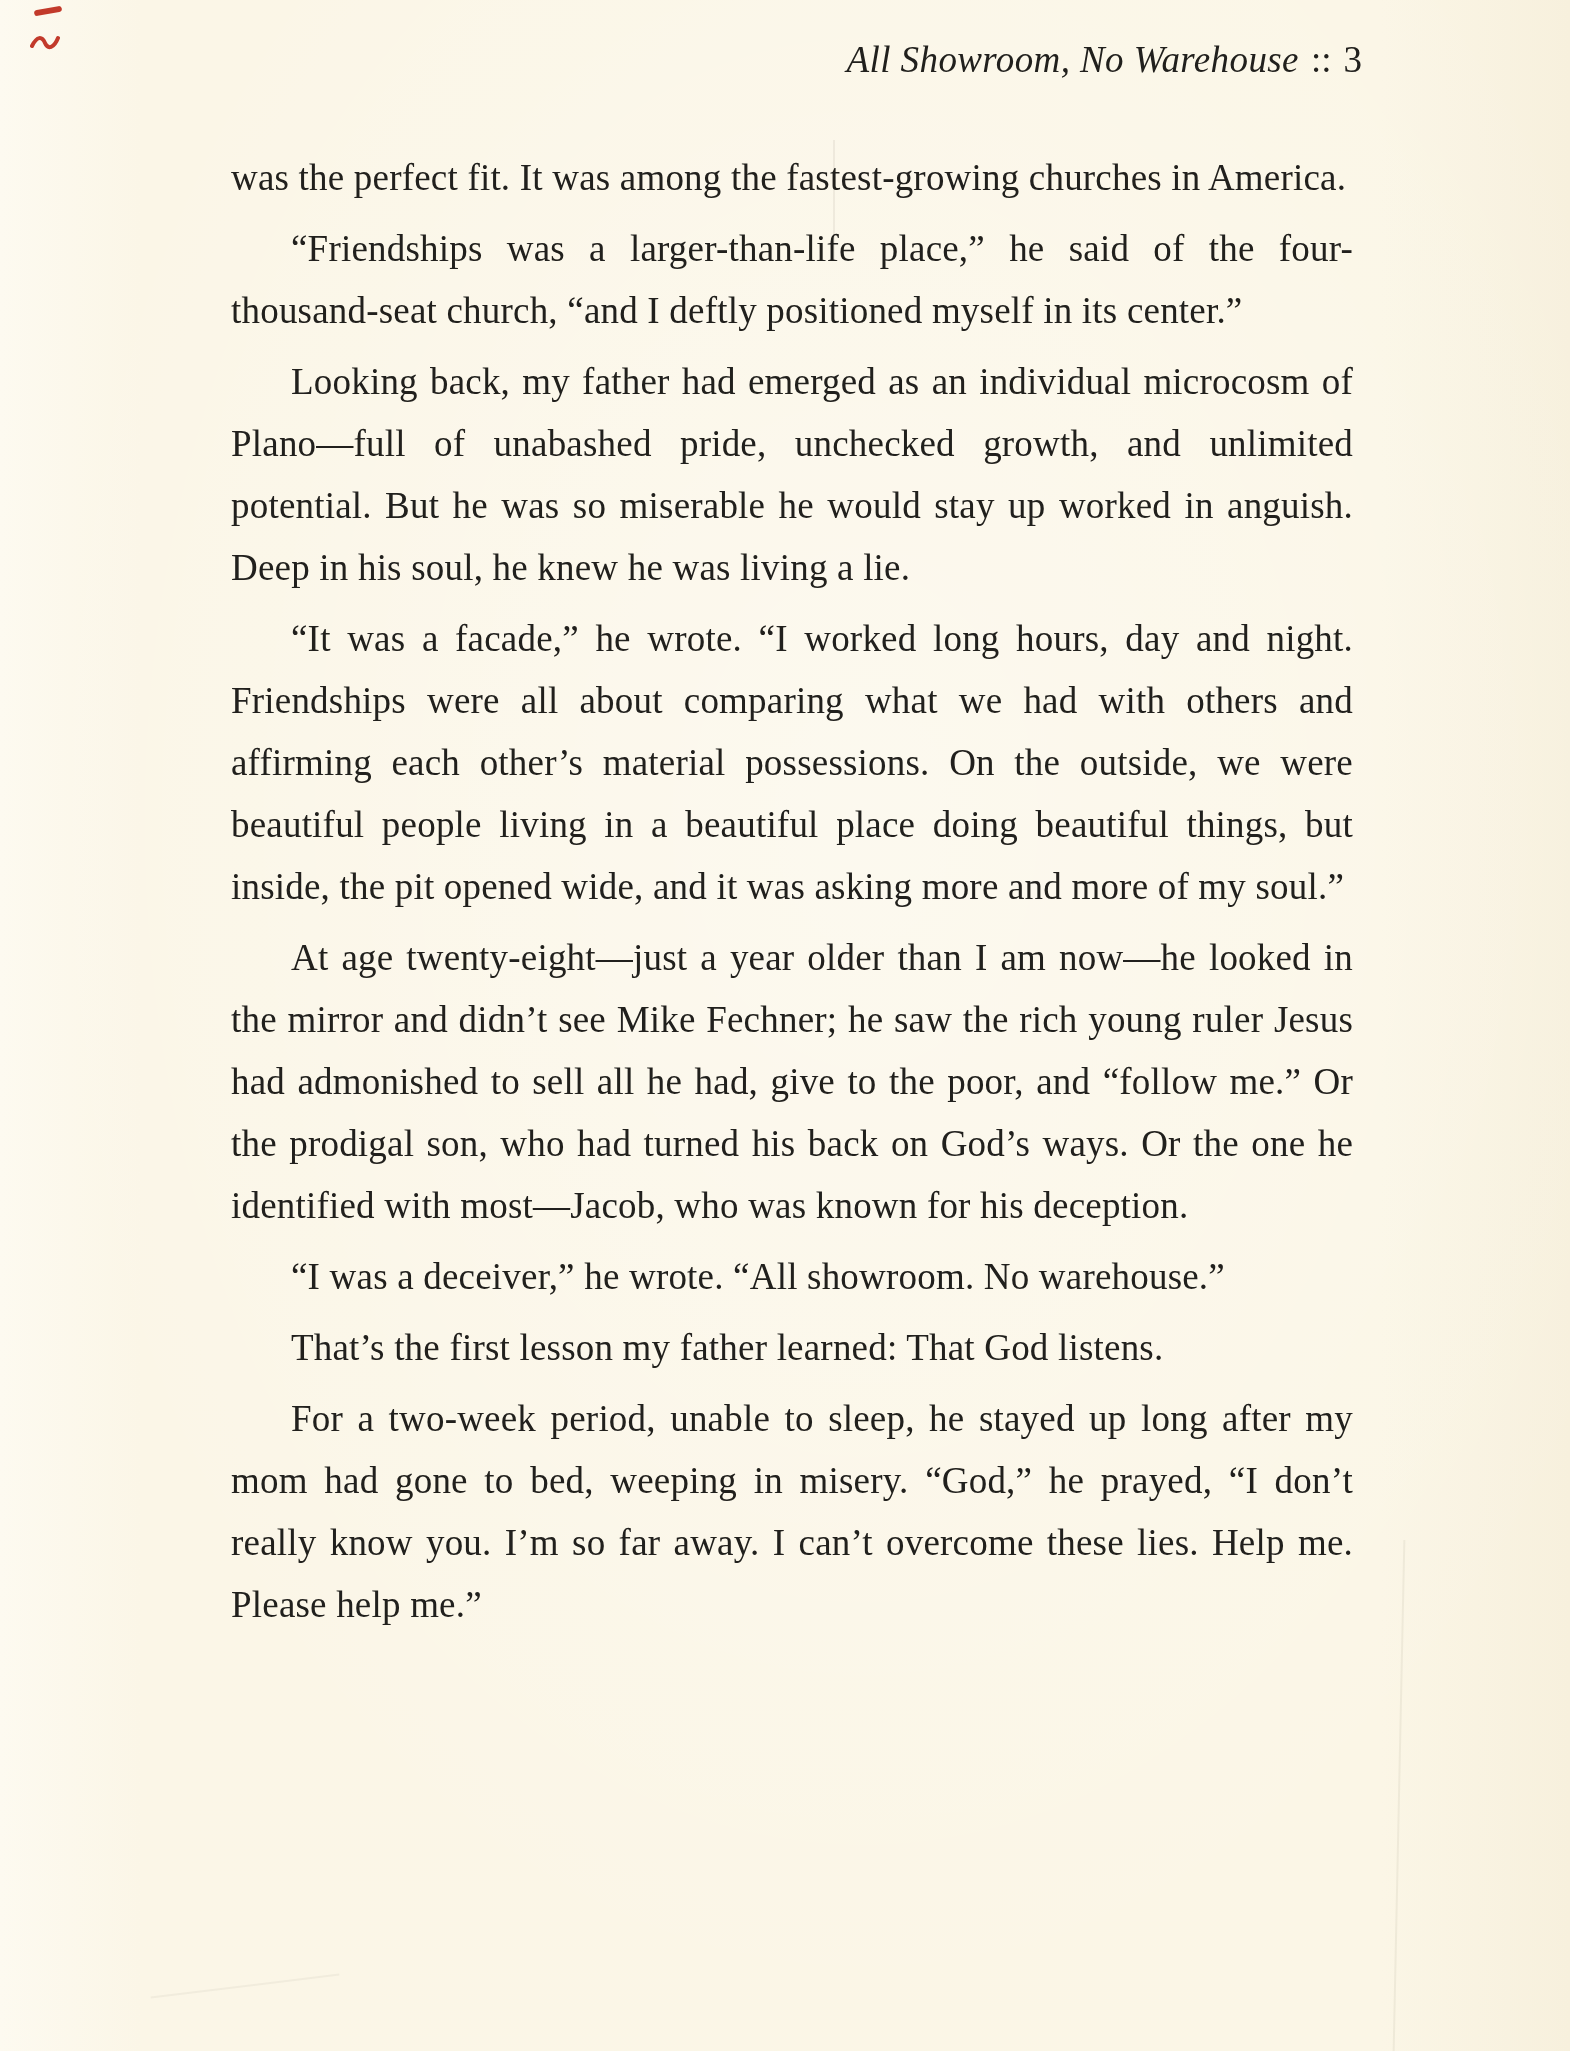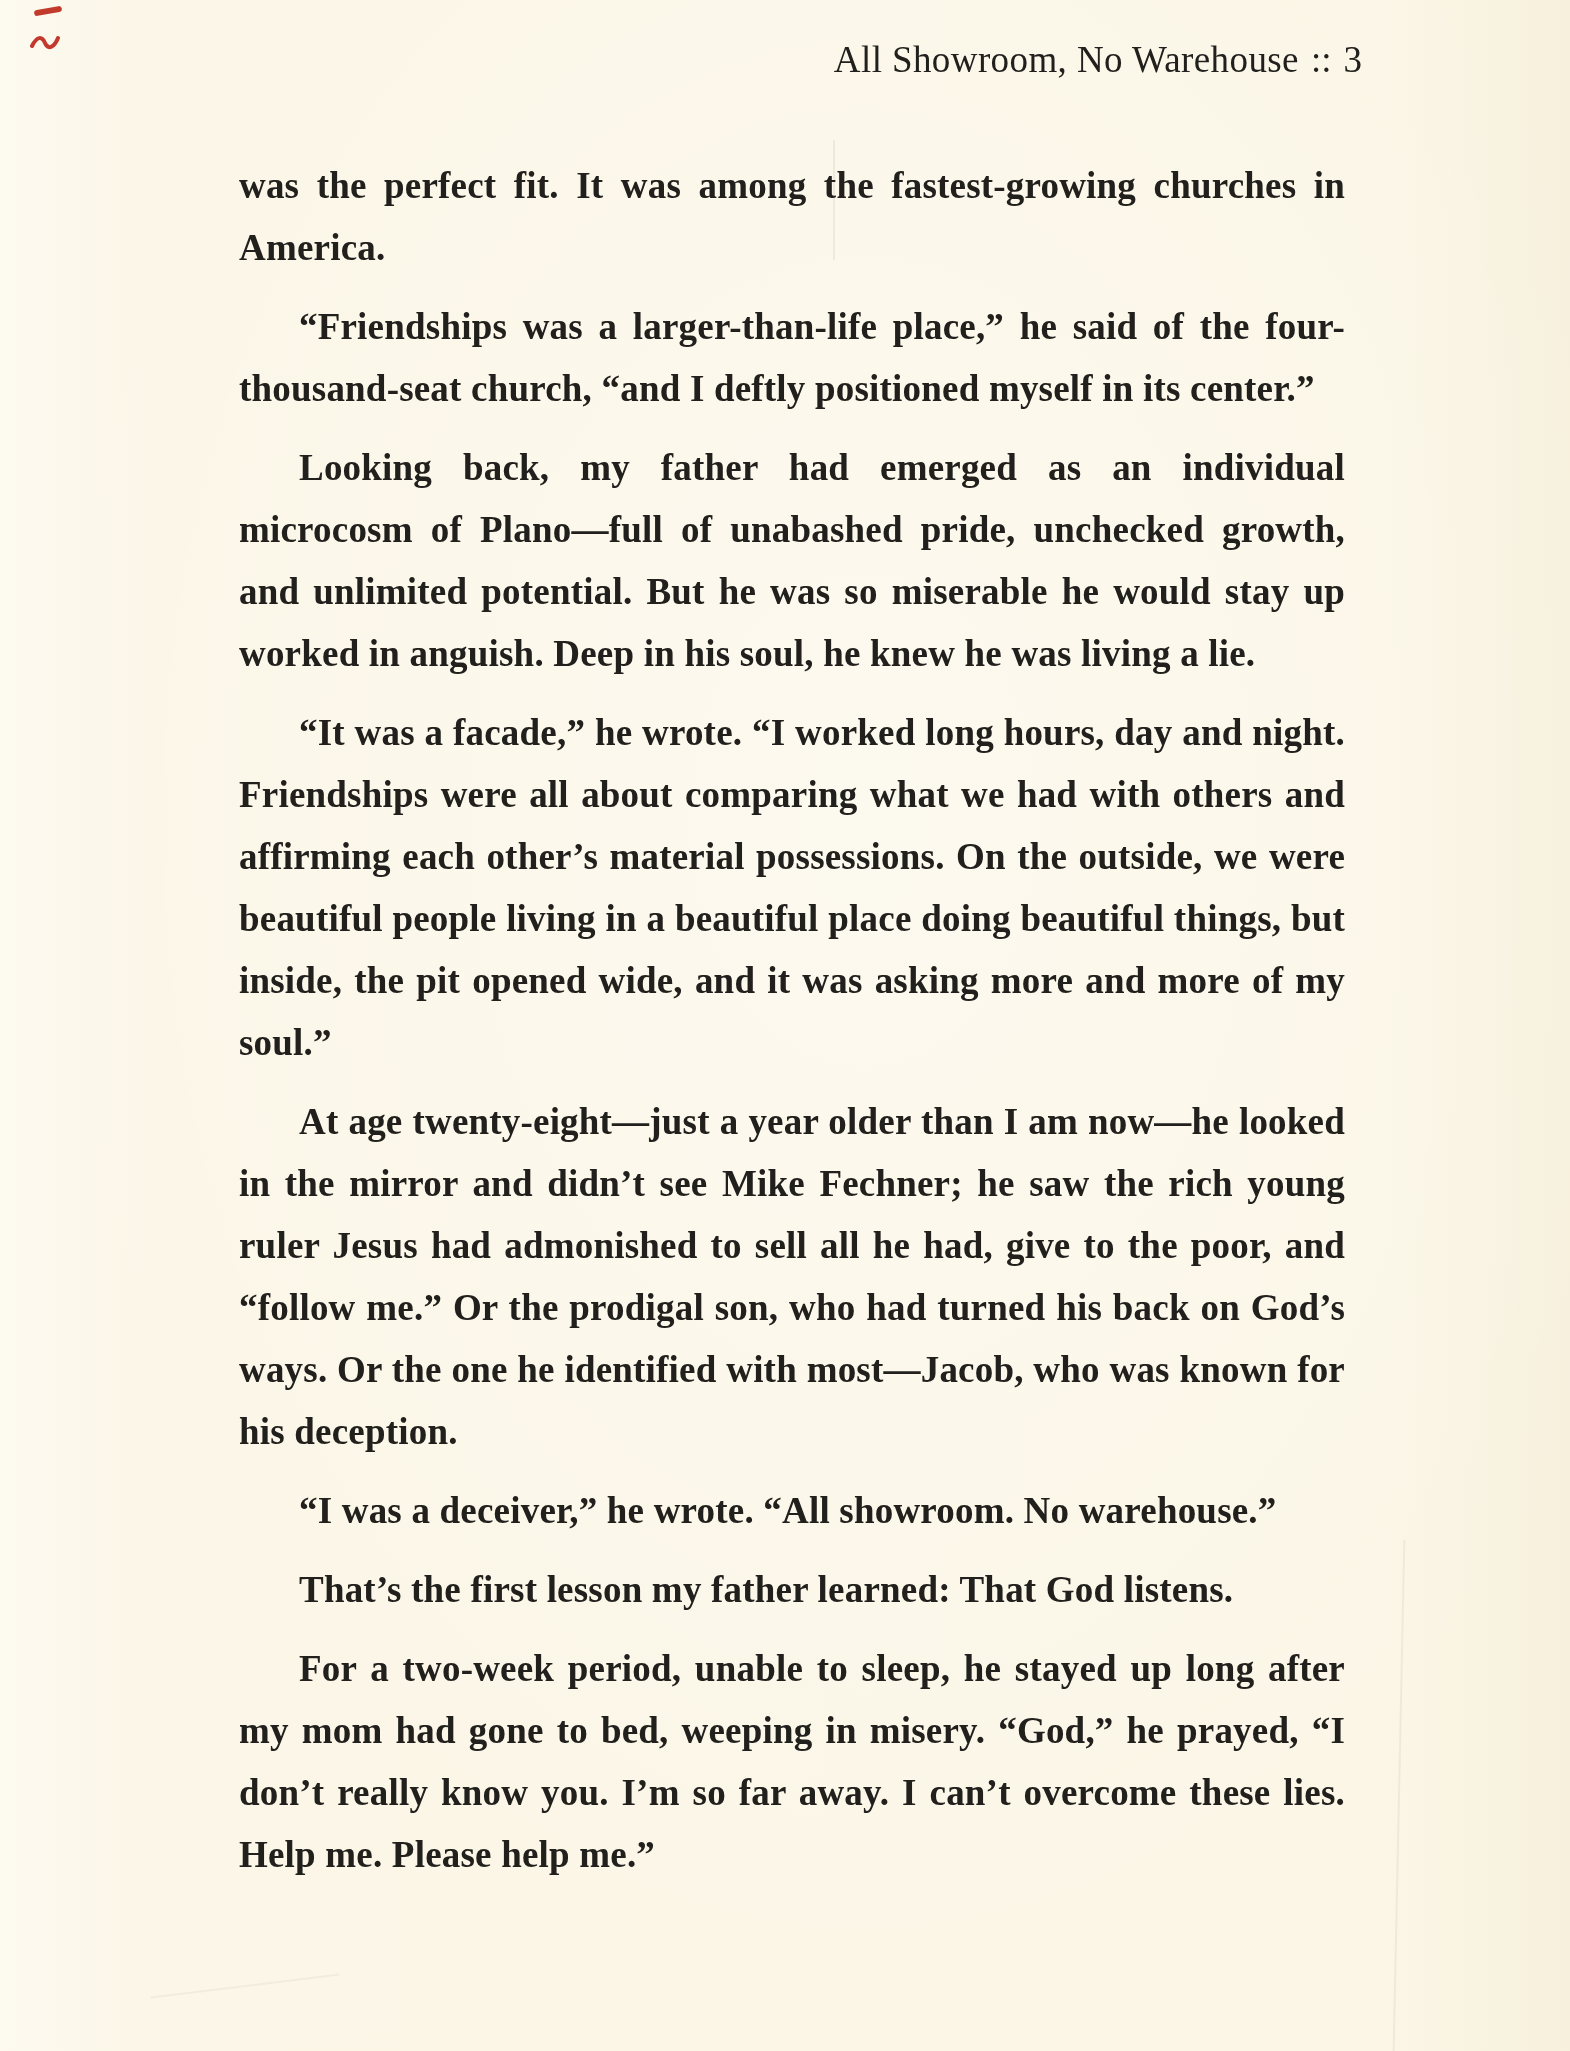--- a/index.html
+++ b/index.html
@@ -77,40 +77,40 @@
     top: 38px;
     width: 1140px;
     display: flex;
     justify-content: flex-end;
     align-items: baseline;
     gap: 12px;
     font-size: 37px;
     color: #21201d;
   }
   .rh-title {
+    font-style: italic;
     letter-spacing: 0.4px;
   }
   .rh-sep, .rh-num {
     font-style: normal;
   }
 
   .body-text {
     position: absolute;
     left: 222px;
     top: 138px;
     width: 1140px;
   }
   .body-text p.para {
-    margin: 17px;
+    margin: 9px;
     font-size: 37px;
     line-height: 62px;
     text-align: justify;
     letter-spacing: 0.2px;
     color: #21201d;
-    font-weight: bold;
   }
   .body-text p.para.indent {
     text-indent: 60px;
   }
 </style>
 </head>
 <body>
 
 <div class="page">
 

